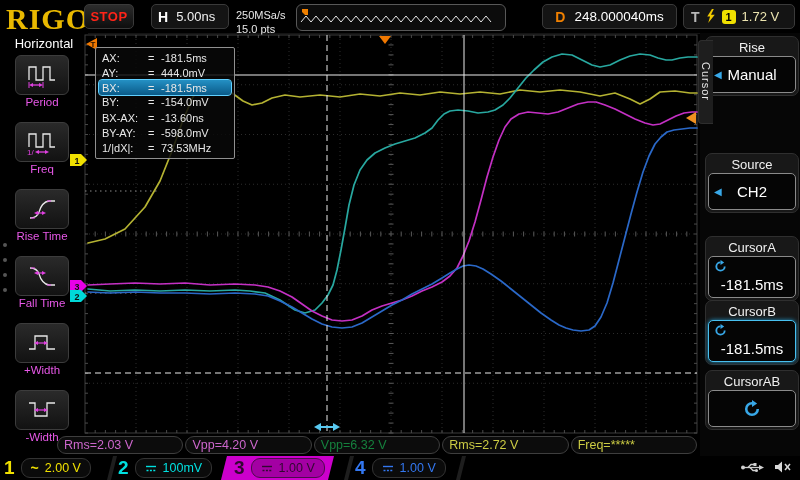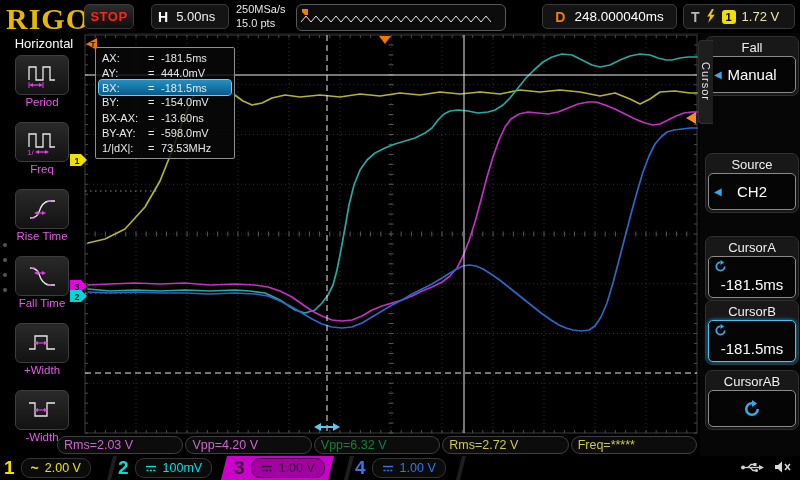--- a/index.html
+++ b/index.html
@@ -9,21 +9,21 @@
   .topbar{position:absolute;left:0;top:0;width:800px;height:33px;background:#000;border-bottom:1px solid #141414;}
   .logo{position:absolute;left:6px;top:2px;font-family:"Liberation Serif",serif;font-weight:bold;
         font-size:30px;color:#e8b800;letter-spacing:1px;}
   .stop-btn{position:absolute;left:84px;top:4px;width:50px;height:25px;background:linear-gradient(#2c2c2c,#0e0e0e);
         border:1px solid #3a3a3a;border-radius:5px;color:#ff2418;font-weight:bold;font-size:13px;
         font-family:inherit;letter-spacing:.5px;padding:0;}
   .h-box{position:absolute;left:151px;top:4px;width:78px;height:25px;background:#141414;border:1px solid #3a3a3a;
         border-radius:5px;display:flex;align-items:center;padding:0 6px;gap:8px;box-sizing:border-box;}
   .h-label{color:#fff;font-weight:bold;font-size:14px;}
   .h-value{color:#f0f0f0;font-size:13px;}
-  .rate-box{position:absolute;left:236px;top:2px;color:#e8e8e8;font-size:11px;line-height:14px;}
+  .rate-box{position:absolute;left:236px;top:8px;color:#e8e8e8;font-size:11px;line-height:14px;}
   .mem-bar{position:absolute;left:296px;top:4px;width:208px;height:25px;background:#0c0c0c;
         border:1px solid #585858;border-radius:6px;}
   .d-box{position:absolute;left:542px;top:4px;width:135px;height:25px;background:#141414;border:1px solid #3a3a3a;
         border-radius:5px;display:flex;align-items:center;justify-content:center;gap:9px;box-sizing:border-box;}
   .d-label{color:#f08000;font-weight:bold;font-size:14px;}
   .d-value{color:#fff;font-size:13.5px;}
   .t-box{position:absolute;left:683px;top:4px;width:112px;height:25px;background:#141414;border:1px solid #3a3a3a;
         border-radius:5px;display:flex;align-items:center;gap:6px;padding:0 7px;box-sizing:border-box;}
   .t-label{color:#b8b8b8;font-weight:bold;font-size:14px;}
   .t-badge{background:#f0e000;color:#000;font-weight:bold;font-size:11px;width:14px;height:14px;
@@ -588,21 +588,21 @@
       </div>
     </div>
   </div>
 
   <div class="cursor-tab">
     <span>Cursor</span>
   </div>
 
   <aside class="right-panel">
     <div class="rp-group" style="top:3px">
-      <div class="rp-header">Fall</div>
+      <div class="rp-header">Rise</div>
       <button class="rp-btn">
         <span class="tri">◀</span>
         <span>Manual</span>
       </button>
     </div>
 
 
     <div class="rp-group" style="top:120px">
       <div class="rp-header">Source</div>
       <button class="rp-btn">

